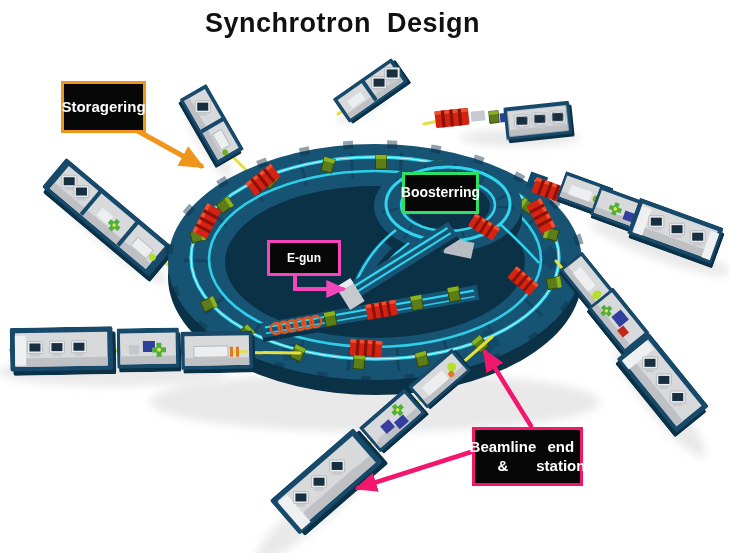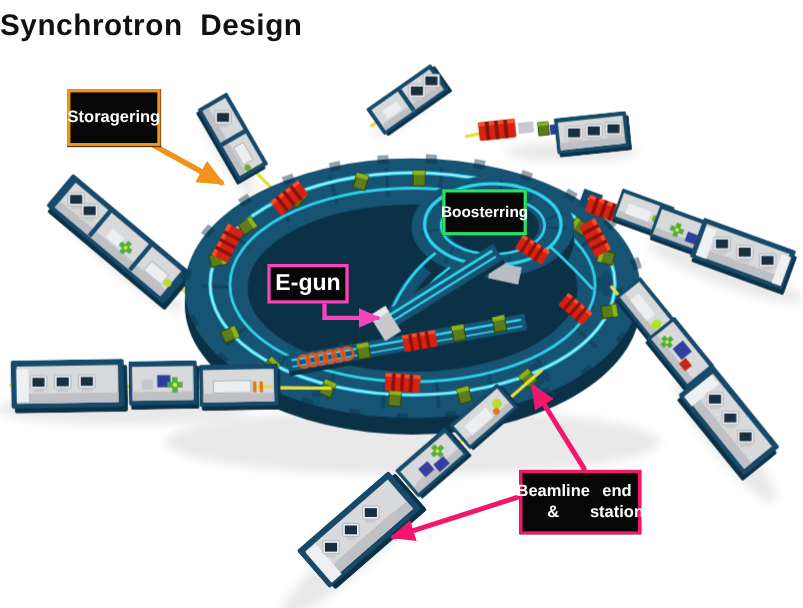--- a/index.html
+++ b/index.html
@@ -2,33 +2,33 @@
 <html><head>
 <meta charset="utf-8">
 <style>
   html,body{margin:0;padding:0;background:#fff;}
   #stage{
     position:relative;width:730px;height:553px;background:#ffffff;overflow:hidden;
     font-family:"Liberation Sans","DejaVu Sans",sans-serif;
   }
   #scene{position:absolute;left:0;top:0;width:730px;height:553px;}
   .title{
-    position:absolute;left:0;top:8px;width:637px;
-    font-size:27px;font-weight:bold;color:#111;letter-spacing:.5px;white-space:pre;
+    position:absolute;left:0;top:8px;width:637px;text-align:center;
+    font-size:27px;font-weight:bold;color:#111;letter-spacing:.5px;white-space:pre;padding-left:24px;
   }
   .lbl{
     position:absolute;box-sizing:border-box;background:#070707;color:#fff;
     font-weight:bold;text-align:center;display:flex;flex-direction:row;
     align-items:center;justify-content:center;line-height:1.22;
     border:3px solid #000;z-index:5;
   }
   .lbl span{display:block;}
   .lbl-storage {left:61px; top:81px; width:85px; height:52px; font-size:15px; border-color:#F0941C;}
   .lbl-booster {left:402px;top:172px;width:77px; height:42px; font-size:14px; border-color:#2BE063;}
-  .lbl-egun    {left:243px;top:240px;width:74px; height:36px; font-size:21px; border-color:#F545BB;}
+  .lbl-egun    {left:267px;top:240px;width:74px; height:36px; font-size:12px; border-color:#F545BB;}
   .lbl-beamline{left:472px;top:427px;width:111px;height:59px; font-size:15px; border-color:#F2176C;}
 </style>
 </head>
 <body>
 
 <div id="stage">
 
   <svg id="scene" viewBox="0 0 730 553">
     <defs>
       <filter id="soft" x="-60%" y="-60%" width="220%" height="220%">

